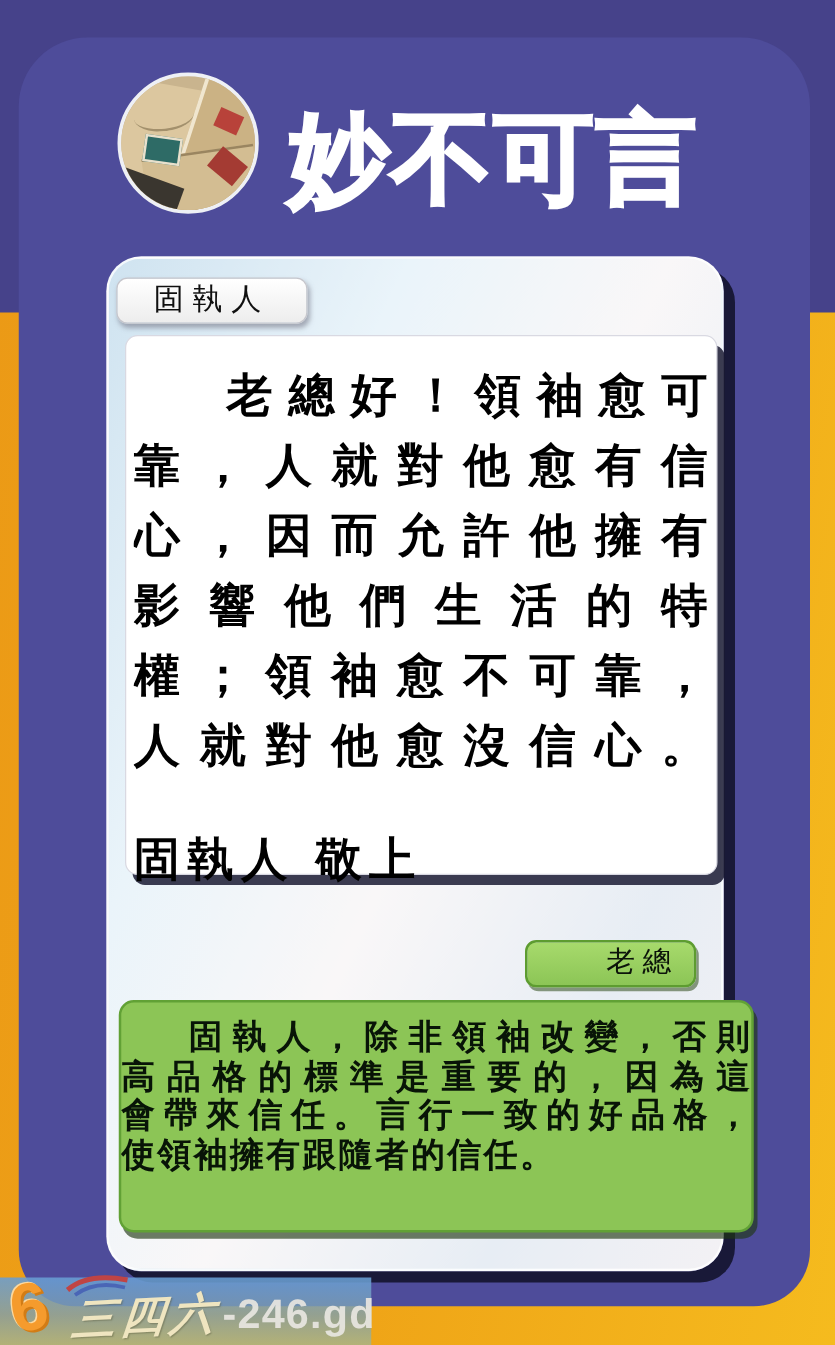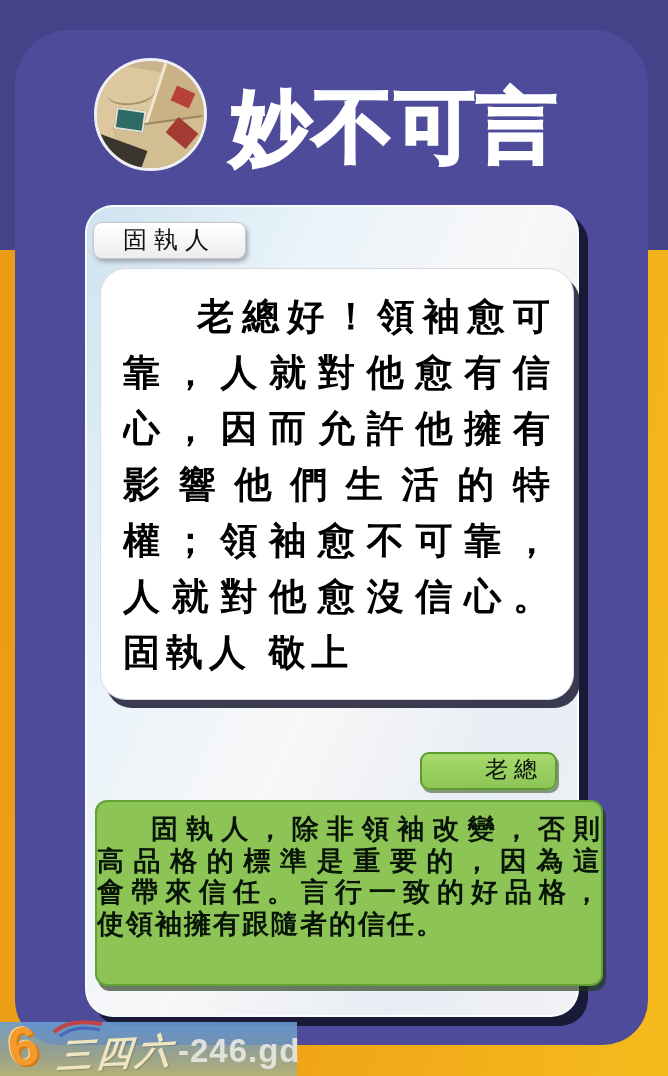--- a/index.html
+++ b/index.html
@@ -52,31 +52,31 @@
     position:absolute; left:93px; top:222px; width:153px; height:37px;
     background:linear-gradient(180deg,#ffffff,#ededed);
     border:1px solid #c6c6cc; border-radius:9px; box-sizing:border-box;
     box-shadow:2px 3px 4px rgba(110,110,125,.55);
     font-size:24px; color:#101010; letter-spacing:7px;
     text-align:center; line-height:34px; font-weight:500;
   }
   
   .bubble-white {
     position:absolute; left:100px; top:268px; width:474px; height:432px;
-    background:#ffffff; border:1px solid #d9d9e2; border-radius:26px;
-    box-sizing:border-box; padding:20px 22px;
+    background:#ffffff; border:1px solid #d9d9e2; border-radius:10px;
+    box-sizing:border-box; padding:20px 6px;
     box-shadow:6px 8px 0 rgba(26,26,50,.85);
   }
   .bubble-white .line {
     font-size:37px; line-height:56px; color:#000; font-weight:600;
     text-align:justify; text-align-last:justify; letter-spacing:1px;
     white-space:nowrap; overflow:hidden;
   }
   .bubble-white .line.first { padding-left:2em; }
-  .bubble-white .line.last { text-align-last:left; letter-spacing:6px; }
+  .bubble-white .line.last { text-align-last:left; letter-spacing:6px;margin-top:35px; }
   
   .reply-tab {
     position:absolute; left:420px; top:752px; width:137px; height:38px;
     background:linear-gradient(180deg,#a7da6c,#8cc556);
     border:2px solid #5d9c30; border-radius:9px; box-sizing:border-box;
     box-shadow:2px 3px 0 rgba(45,75,25,.55);
     font-size:23px; color:#0c140a; letter-spacing:6px;
     text-align:right; line-height:31px; padding-right:12px; font-weight:500;
   }
   

